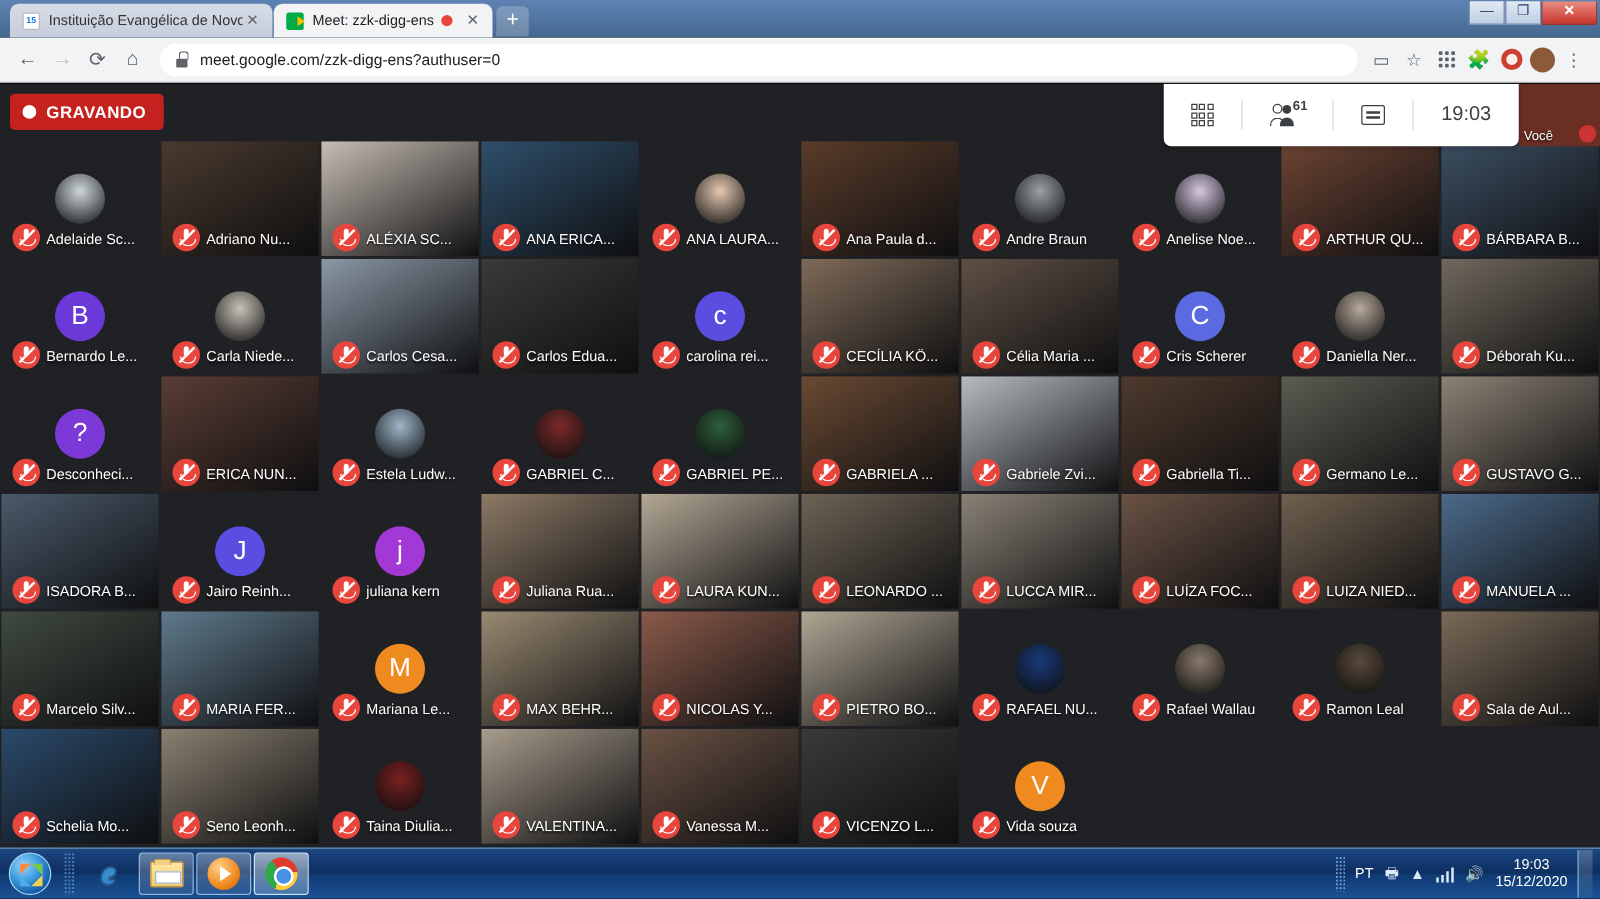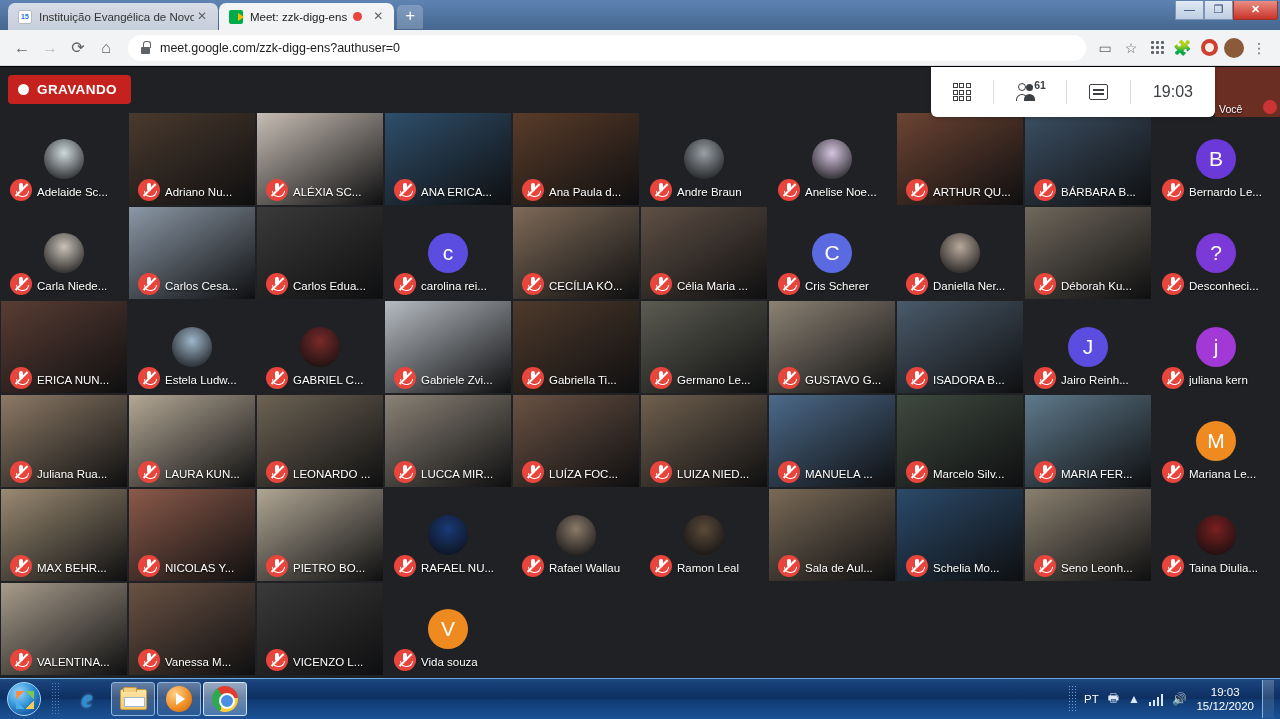--- a/index.html
+++ b/index.html
@@ -574,20 +574,28 @@
           <div class="tile-name">ALÉXIA SC...</div>
         </div>
         <div class="tile">
           <div class="tile-photo" style="background: linear-gradient(150deg, rgb(47, 79, 107) 0%, rgba(0, 0, 0, 0.55) 100%);"></div>
           <div class="mic-off">
             <span class="mic-slash"></span>
           </div>
           <div class="tile-name">ANA ERICA...</div>
         </div>
         <div class="tile">
+          <div class="tile-photo" style="background: rgb(32, 33, 36);"></div>
+          <div class="photo-av" style="background: radial-gradient(circle at 50% 35%, rgb(232, 201, 176), rgba(0, 0, 0, 0.6));"></div>
+          <div class="mic-off">
+            <span class="mic-slash"></span>
+          </div>
+          <div class="tile-name">ANA LAURA...</div>
+        </div>
+        <div class="tile">
           <div class="tile-photo" style="background: linear-gradient(150deg, rgb(90, 60, 42) 0%, rgba(0, 0, 0, 0.55) 100%);"></div>
           <div class="mic-off">
             <span class="mic-slash"></span>
           </div>
           <div class="tile-name">Ana Paula d...</div>
         </div>
         <div class="tile">
           <div class="tile-photo" style="background: rgb(32, 33, 36);"></div>
           <div class="photo-av" style="background: radial-gradient(circle at 50% 35%, rgb(154, 160, 166), rgba(0, 0, 0, 0.6));"></div>
           <div class="mic-off">
@@ -711,20 +719,35 @@
           </div>
           <div class="tile-name">Estela Ludw...</div>
         </div>
         <div class="tile">
           <div class="tile-photo" style="background: rgb(32, 33, 36);"></div>
           <div class="photo-av" style="background: radial-gradient(circle at 50% 35%, rgb(122, 42, 42), rgba(0, 0, 0, 0.6));"></div>
           <div class="mic-off">
             <span class="mic-slash"></span>
           </div>
           <div class="tile-name">GABRIEL C...</div>
+        </div>
+        <div class="tile">
+          <div class="tile-photo" style="background: rgb(32, 33, 36);"></div>
+          <div class="photo-av" style="background: radial-gradient(circle at 50% 35%, rgb(47, 95, 58), rgba(0, 0, 0, 0.6));"></div>
+          <div class="mic-off">
+            <span class="mic-slash"></span>
+          </div>
+          <div class="tile-name">GABRIEL PE...</div>
+        </div>
+        <div class="tile">
+          <div class="tile-photo" style="background: linear-gradient(150deg, rgb(106, 74, 51) 0%, rgba(0, 0, 0, 0.55) 100%);"></div>
+          <div class="mic-off">
+            <span class="mic-slash"></span>
+          </div>
+          <div class="tile-name">GABRIELA ...</div>
         </div>
         <div class="tile">
           <div class="tile-photo" style="background: linear-gradient(150deg, rgb(183, 188, 194) 0%, rgba(0, 0, 0, 0.55) 100%);"></div>
           <div class="mic-off">
             <span class="mic-slash"></span>
           </div>
           <div class="tile-name">Gabriele Zvi...</div>
         </div>
         <div class="tile">
           <div class="tile-photo" style="background: linear-gradient(150deg, rgb(78, 58, 44) 0%, rgba(0, 0, 0, 0.55) 100%);"></div>

